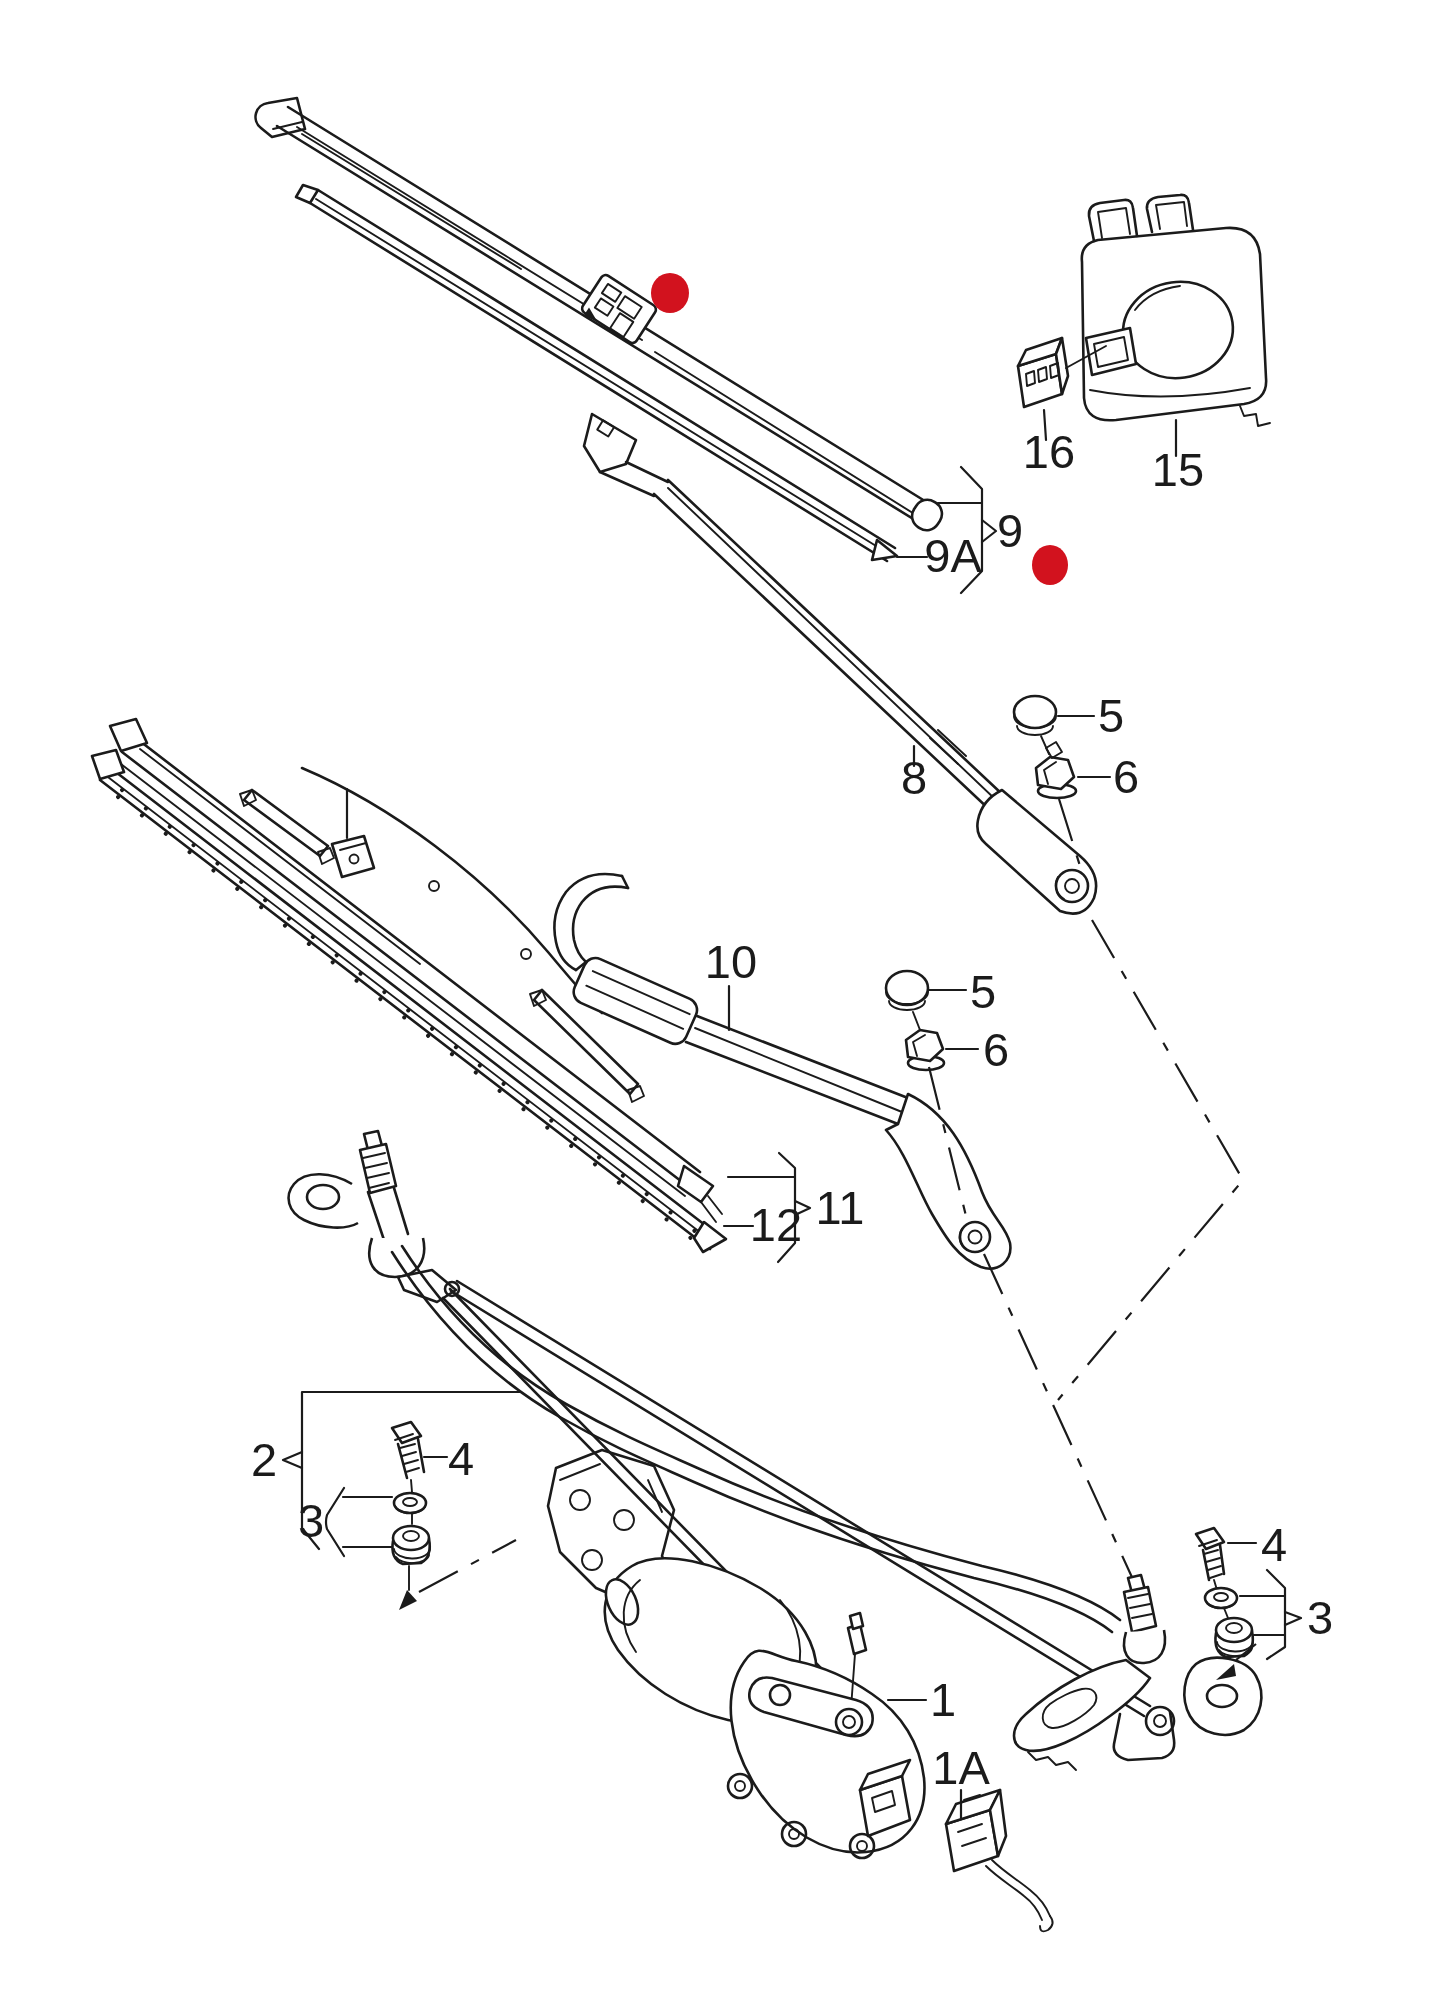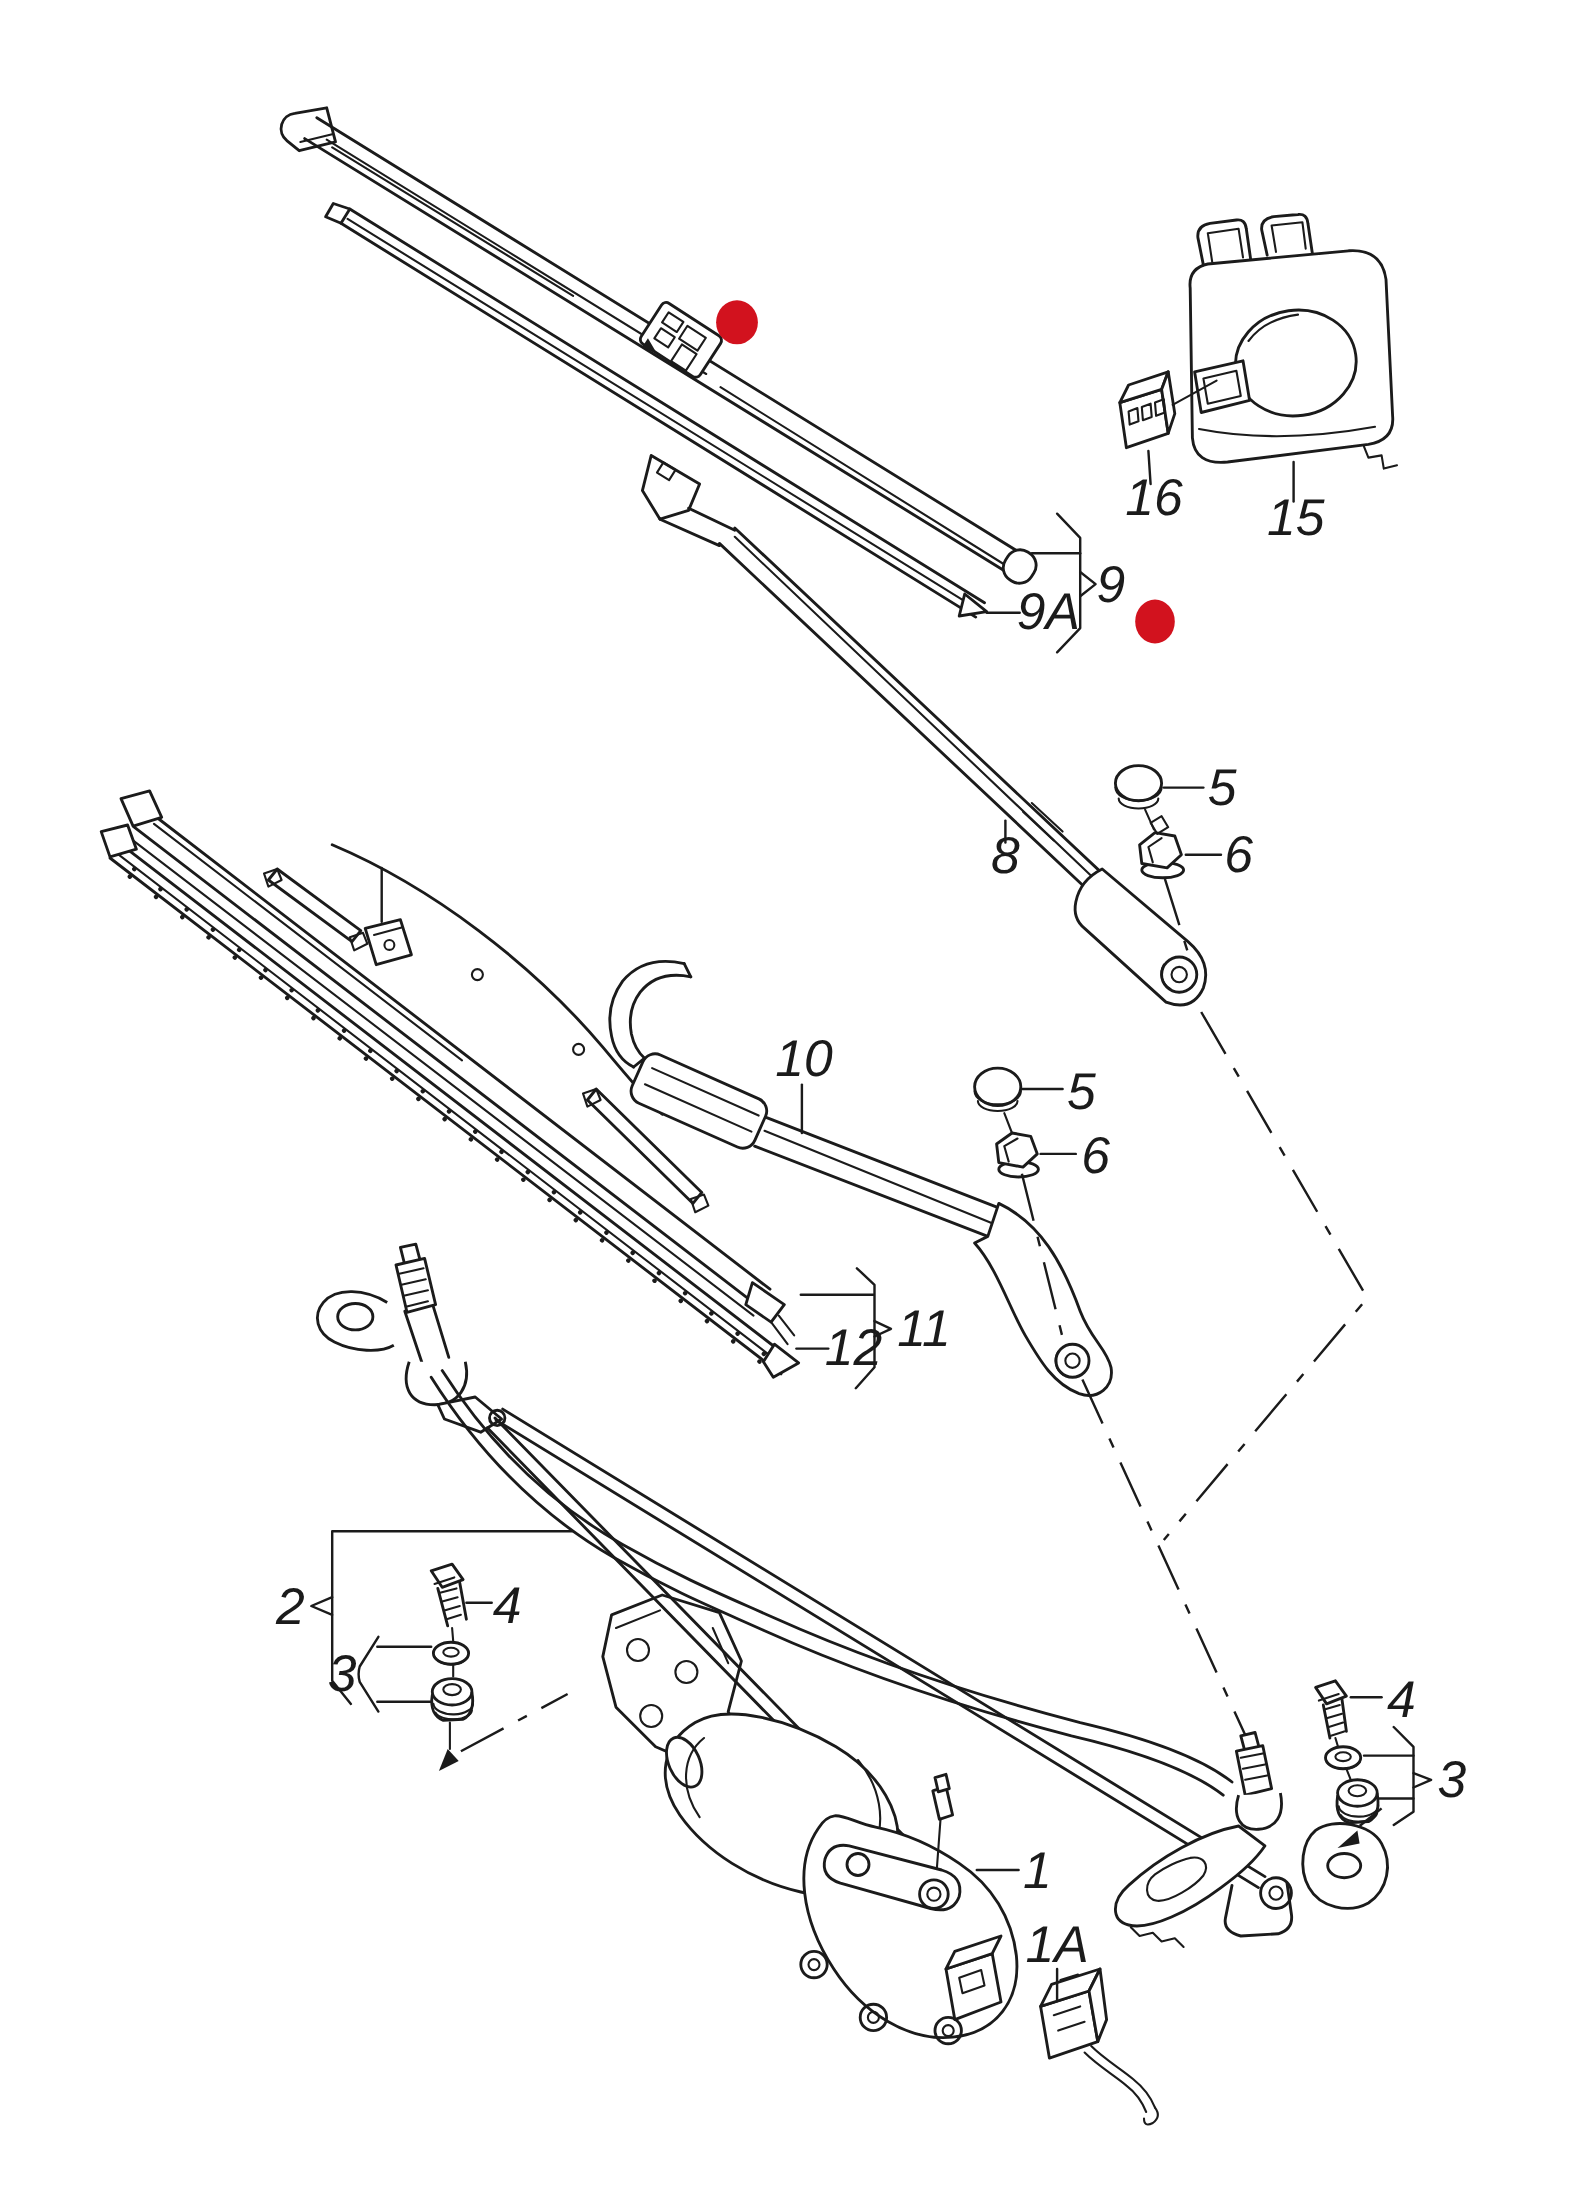--- a/index.html
+++ b/index.html
@@ -1,16 +1,16 @@
 <!DOCTYPE html>
 <html><head>
 <meta charset="utf-8">
 <style>
   html,body{margin:0;padding:0;background:#ffffff;}
-  .stage{position:relative;width:1445px;height:1991px;background:#fff;overflow:hidden;font-style:italic;}
+  .stage{position:relative;width:1445px;height:1991px;background:#fff;overflow:hidden;}
   svg{display:block;}
   svg *{vector-effect:non-scaling-stroke;}
   .ln{fill:none;stroke:#1b1b1b;stroke-width:2.6;stroke-linecap:round;stroke-linejoin:round;}
   .th{fill:none;stroke:#1b1b1b;stroke-width:1.9;stroke-linecap:round;stroke-linejoin:round;}
   .wh{fill:#ffffff;stroke:#1b1b1b;stroke-width:2.6;stroke-linejoin:round;}
   .ld{fill:none;stroke:#1b1b1b;stroke-width:2.2;stroke-linecap:round;stroke-linejoin:round;}
   .dash{fill:none;stroke:#1b1b1b;stroke-width:2.2;stroke-linecap:butt;stroke-dasharray:44 15 9 15;}
   .dots{fill:none;stroke:#1b1b1b;stroke-width:4;stroke-linecap:round;stroke-dasharray:0.1 30;}
   .blk{fill:#1b1b1b;stroke:none;}
   text.callout{font-family:"Liberation Sans","DejaVu Sans",sans-serif;font-size:47px;fill:#1b1b1b;text-anchor:middle;}

